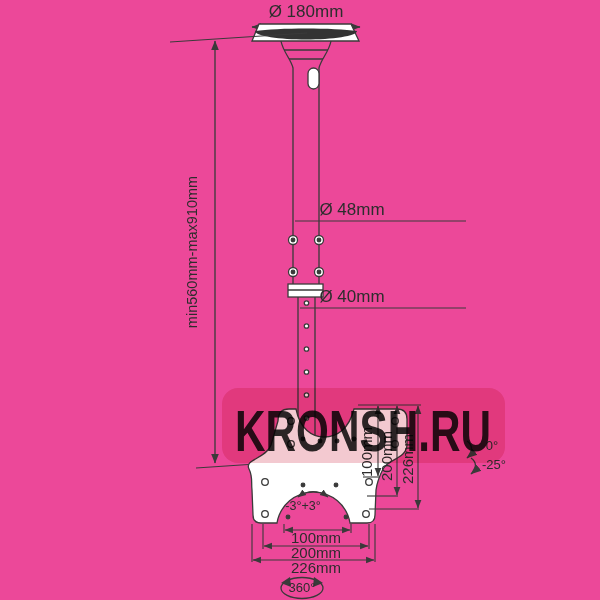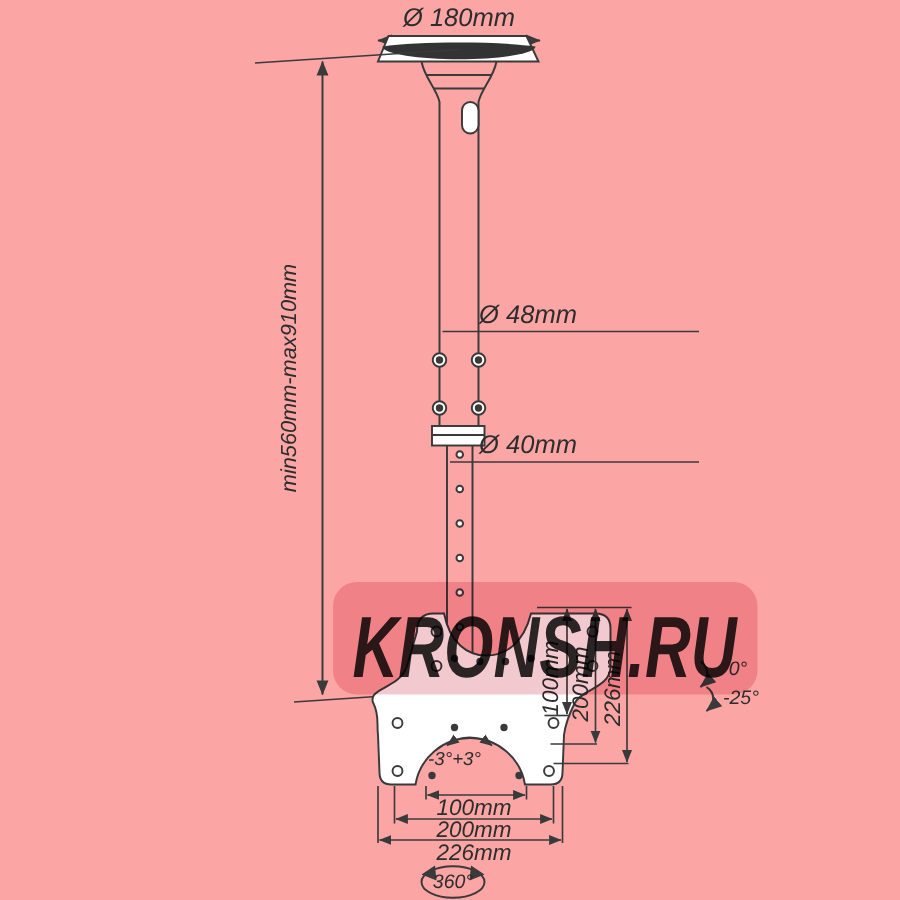--- a/index.html
+++ b/index.html
@@ -1,17 +1,17 @@
 <!DOCTYPE html>
 <html><head>
 <meta charset="utf-8">
 <style>
   html,body{margin:0;padding:0;background:#ffffff;}
   body{font-family:"Liberation Sans", sans-serif;}
-  .canvas{position:relative;width:600px;height:600px;background:#fca5a5;overflow:hidden;font-style:italic;}
+  .canvas{position:relative;width:600px;height:600px;background:#ec4899;overflow:hidden;}
   svg{position:absolute;left:0;top:0;}
   svg text{fill:#2d2d2d;}
   .dimtxt{font-size:15px;}
   .dimtxt-lg{font-size:17px;}
   .dimtxt-sm{font-size:13px;}
   .wm-band{mix-blend-mode:multiply;}
   .wm-text{mix-blend-mode:multiply;font-weight:bold;}
 </style>
 </head>
 <body>

